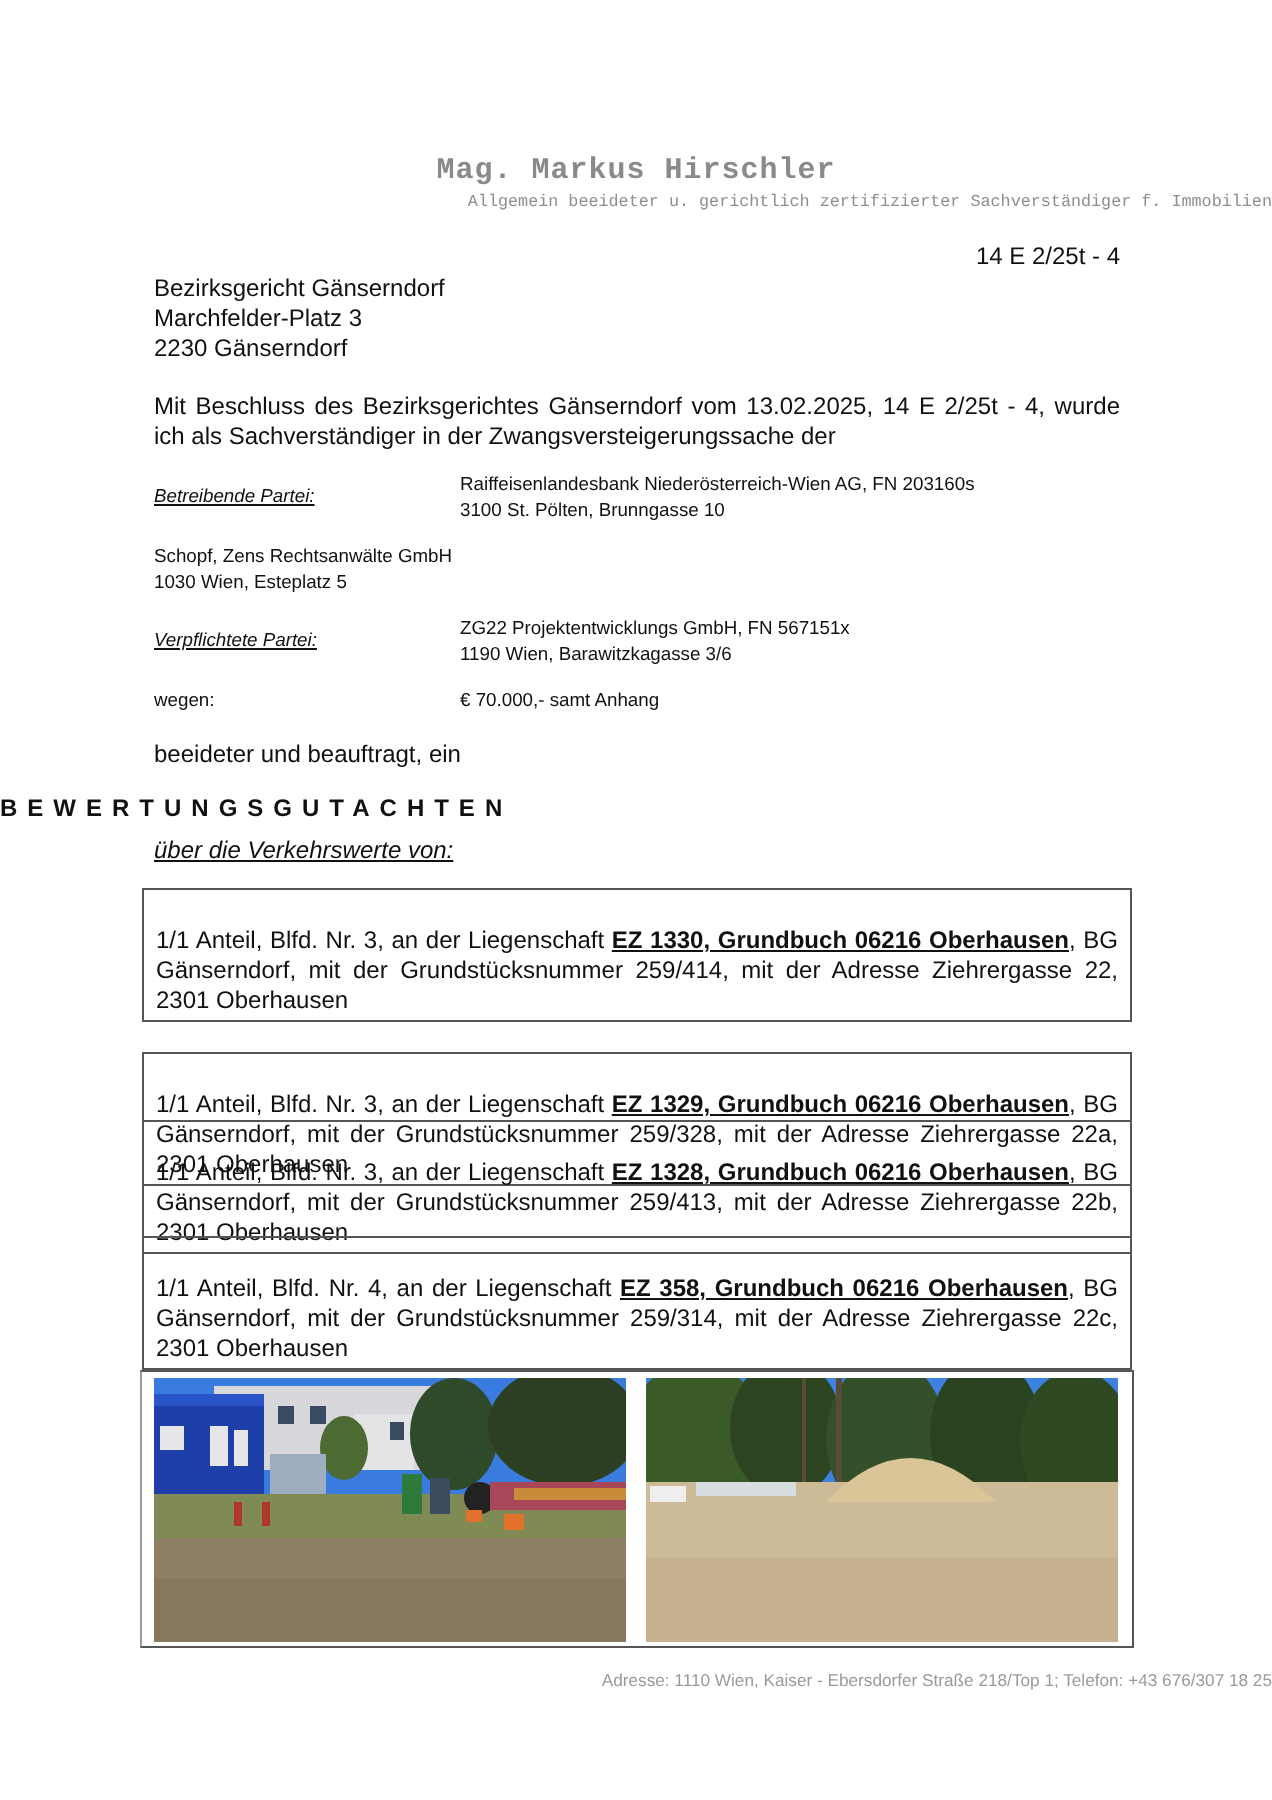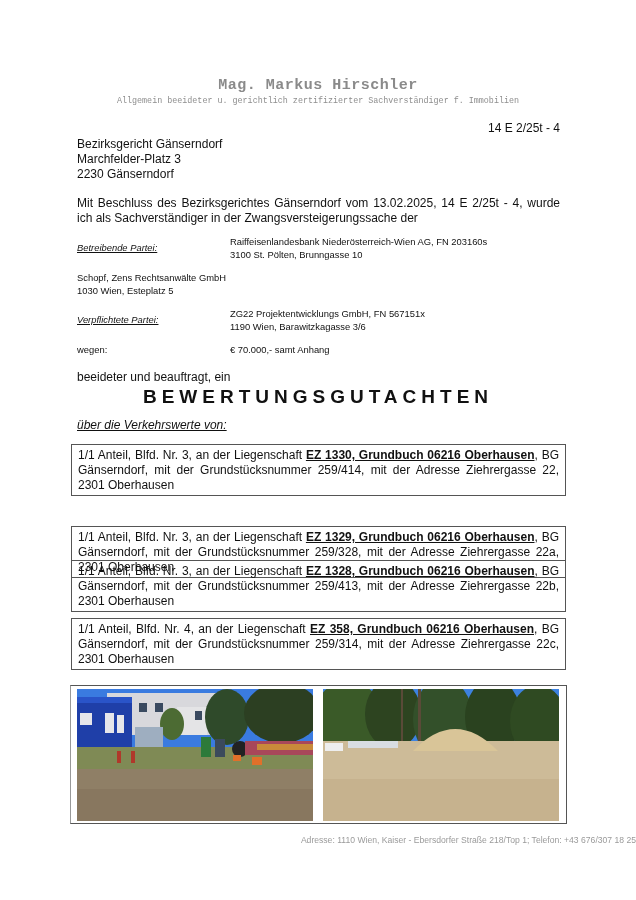--- a/index.html
+++ b/index.html
@@ -1,31 +1,31 @@
 <!DOCTYPE html>
 <html><head>
   <meta charset="utf-8">
   <style>
     html, body { margin: 0; padding: 0; background: #ffffff; }
     body { width: 636px; height: 900px; position: relative; overflow: hidden; font-family: "Liberation Sans", sans-serif; color: #111; }
     .page { position: absolute; left: 0; top: 0; width: 636px; height: 900px; border-radius: 13px; }
     .hdr-name { position: absolute; top: 77px; left: 0; width: 636px; text-align: center; font-family: "Liberation Mono", monospace; font-size: 15px; font-weight: bold; color: #8a8a8a; letter-spacing: 0.5px; }
-    .hdr-sub { position: absolute; top: 96px; left: 0; width: 636px; text-align: center; font-family: "Liberation Mono", monospace; font-size: 8.4px; color: #8e8e8e; }
+    .hdr-sub { position: absolute; top: 96px; left: 0; width: 636px; text-align: right; font-family: "Liberation Mono", monospace; font-size: 8.4px; color: #8e8e8e; }
     .ref { position: absolute; top: 121px; right: 76px; font-size: 12px; }
     .addr { position: absolute; top: 137px; left: 77px; font-size: 12px; line-height: 15px; }
     .para { position: absolute; top: 196px; left: 77px; width: 483px; font-size: 12px; line-height: 15px; text-align: justify; }
     .parties { position: absolute; top: 236px; left: 77px; width: 483px; font-size: 9.4px; }
     .party-row { display: flex; margin-bottom: 11px; line-height: 12.5px; align-items: center; }
     .party-label { width: 153px; flex: none; }
     .party-label.u { font-style: italic; text-decoration: underline; }
     .party-val { flex: 1; }
     .bestellt { position: absolute; top: 370px; left: 77px; font-size: 12px; }
-    .title { position: absolute; top: 386px; left: 0; width: 636px; text-align: center; font-size: 19px; font-weight: bold; letter-spacing: 5px; }
+    .title { position: absolute; top: 397px; left: 0; width: 636px; font-size: 12px; font-weight: bold; letter-spacing: 5px; }
     .ueber { position: absolute; top: 418px; left: 77px; font-size: 12px; font-style: italic; text-decoration: underline; text-align: center; }
-    .prop { position: absolute; left: 71px; width: 481px; border: 1.3px solid #555; padding: 3px 6px 2px 6px; font-size: 12px; line-height: 15px; text-align: justify; box-sizing: content-box; }
+    .prop { position: absolute; left: 71px; width: 481px; border: 1.3px solid #555; padding: 18px 6px 2px 6px; font-size: 12px; line-height: 15px; text-align: justify; box-sizing: content-box; }
     .prop .ez { font-weight: bold; text-decoration: underline; }
     .photos { position: absolute; top: 685px; left: 70px; width: 495px; height: 137px; border: 1.3px solid #555; border-left-color: #999; }
     .photo { position: absolute; top: 3px; height: 132px; overflow: hidden; }
     .photo.p1 { left: 6px; width: 236px; }
     .photo.p2 { left: 252px; width: 236px; }
     .footer { position: absolute; top: 835px; left: 0; width: 636px; text-align: right; font-family: Liberation Sans, sans-serif; font-size: 8.6px; color: #9a9a9a; }
   </style>
 </head>
 <body>
 

